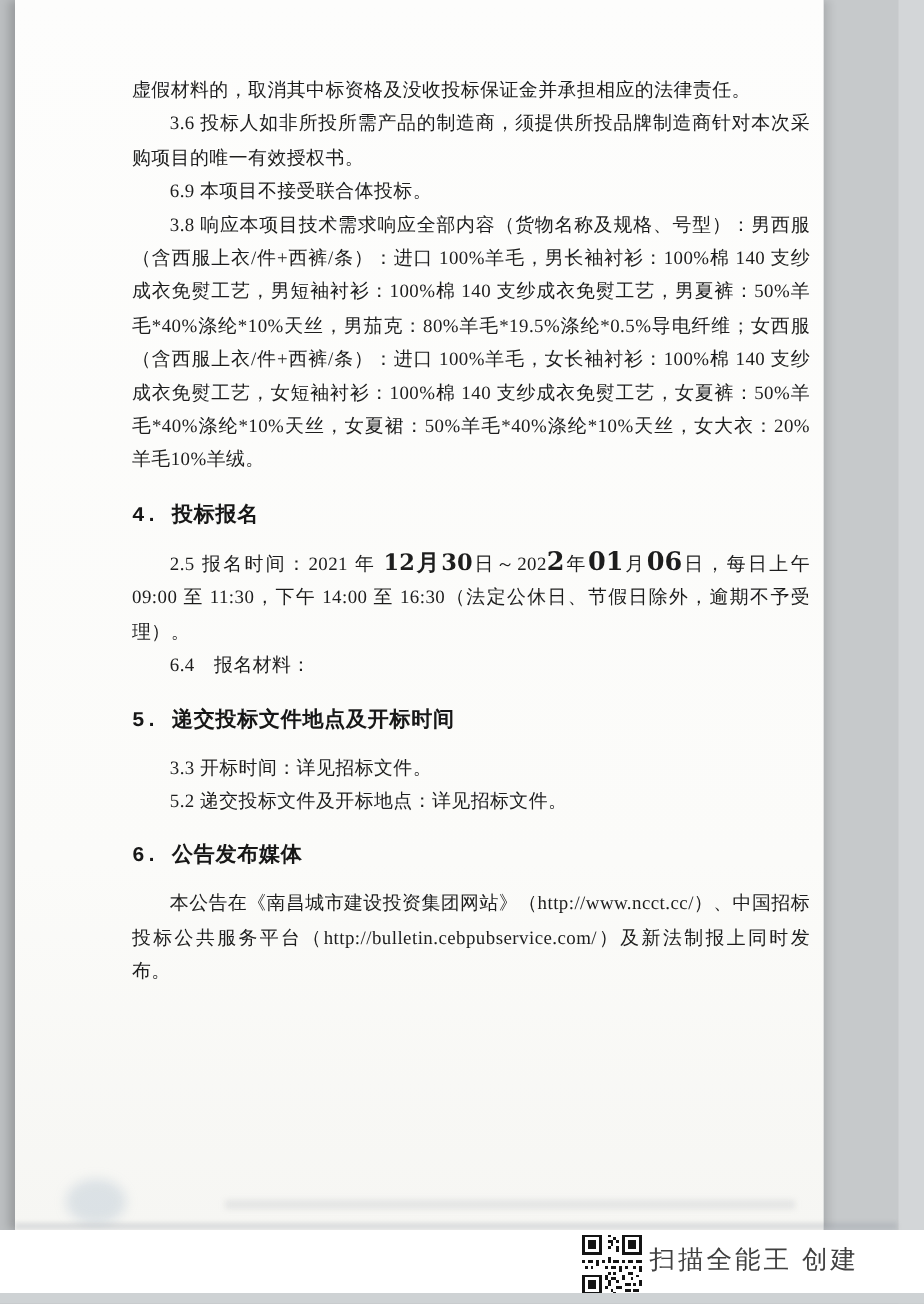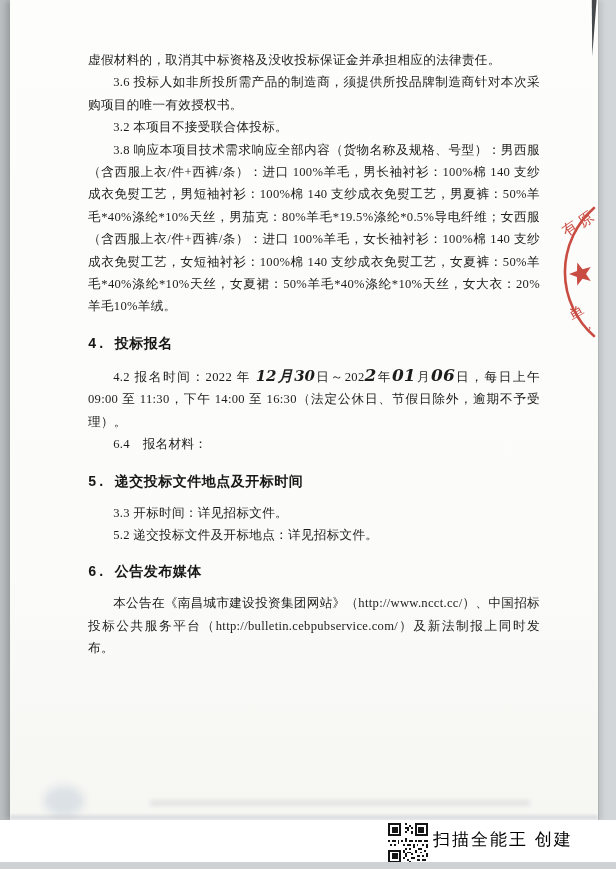--- a/index.html
+++ b/index.html
@@ -4,21 +4,21 @@
 <style>
   html,body{margin:0;padding:0;}
   body{
     width:616px;height:869px;position:relative;overflow:hidden;
     background:#c6c9cb;
     font-family:"Liberation Serif","DejaVu Serif",serif;
   }
   .left-strip{position:absolute;left:0;top:0;width:10px;height:820px;background:#bcbfc1;}
   .right-strip{position:absolute;left:599px;top:0;width:17px;height:869px;background:#d3d6d8;}
   .page{
-    position:absolute;left:10px;top:0;width:588px;height:820px;
+    position:absolute;left:10px;top:0;width:539px;height:820px;
     background:linear-gradient(180deg,#fdfdfc 0%,#fbfbf9 70%,#f6f6f3 100%);
     box-shadow:-4px 0 6px rgba(0,0,0,0.18), 4px 0 5px rgba(0,0,0,0.10);
     overflow:hidden;
   }
   .edge-shadow{
     position:absolute;left:581px;top:-2px;width:0;height:0;
     border-top:58px solid #25282a;border-left:2px solid transparent;border-right:3px solid transparent;
     opacity:.85;transform:rotate(1.5deg);
   }
   .content{
@@ -27,58 +27,58 @@
     color:#1d1d1d;text-align:justify;
   }
   .content p{margin:0;text-indent:2em;}
   .content p.noindent{text-indent:0;}
   .hsec{
     font-family:Liberation Mono, monospace;
     font-size:14px;font-weight:bold;color:#171717;
     margin:14px 0 8px 0;line-height:24px;letter-spacing:.5px;
   }
   .hw{
-    font-family:"DejaVu Serif",serif;font-style:italic;font-weight:600;
+    font-family:"DejaVu Serif",serif;font-weight:600;
     font-size:15px;letter-spacing:0;
   }
   .hw.big{font-size:17px;}
   .tick{font-size:10px;vertical-align:super;color:#333;}
   .smudge-line{position:absolute;left:150px;top:800px;width:380px;height:6px;
     background:rgba(110,120,132,0.14);filter:blur(2px);}
   .smudge-blob{position:absolute;left:42px;top:788px;width:40px;height:30px;border-radius:50%;
     background:rgba(140,162,186,0.25);filter:blur(4px);}
   .page-bottom-edge{position:absolute;left:10px;top:815px;width:588px;height:5px;
     background:rgba(118,130,145,0.20);filter:blur(1.5px);}
   .stamp{position:absolute;left:545px;top:198px;opacity:.9;}
   .footer{position:absolute;left:0;top:820px;width:616px;height:42px;background:#ffffff;}
   .bottom-strip{position:absolute;left:0;top:862px;width:616px;height:7px;background:#ced2d4;}
   .qr{position:absolute;left:388px;top:823px;}
   .credit{
     position:absolute;left:433px;top:828px;
     font-family:"Liberation Sans","DejaVu Sans",sans-serif;
-    font-size:17px;color:#000000;letter-spacing:2px;
+    font-size:17px;color:#404040;letter-spacing:2px;
   }
 </style>
 </head>
 <body>
 
 <div class="left-strip"></div>
 <div class="right-strip"></div>
 
 <div class="page">
   <div class="edge-shadow"></div>
 
   <div class="content">
     <p class="noindent">虚假材料的，取消其中标资格及没收投标保证金并承担相应的法律责任。</p>
     <p>3.6 投标人如非所投所需产品的制造商，须提供所投品牌制造商针对本次采购项目的唯一有效授权书。</p>
-    <p>3.2 本项目不接受联合体投标。</p>
+    <p>6.9 本项目不接受联合体投标。</p>
     <p>3.8 响应本项目技术需求响应全部内容（货物名称及规格、号型）：男西服（含西服上衣/件+西裤/条）：进口 100%羊毛，男长袖衬衫：100%棉 140 支纱成衣免熨工艺，男短袖衬衫：100%棉 140 支纱成衣免熨工艺，男夏裤：50%羊毛*40%涤纶*10%天丝，男茄克：80%羊毛*19.5%涤纶*0.5%导电纤维；女西服（含西服上衣/件+西裤/条）：进口 100%羊毛，女长袖衬衫：100%棉 140 支纱成衣免熨工艺，女短袖衬衫：100%棉 140 支纱成衣免熨工艺，女夏裤：50%羊毛*40%涤纶*10%天丝，女夏裙：50%羊毛*40%涤纶*10%天丝，女大衣：20%羊毛10%羊绒。</p>
 
     <div class="hsec">4. 投标报名</div>
-    <p><span>4.2 报名时间：2022 年 </span><span class="hw">12月30</span><span>日～202</span><span class="hw big">2</span><span>年</span><span class="hw big">01</span><span>月</span><span class="hw big">06</span><span>日，每日上午 09:00 至 11:30，下午 14:00 至 16:30（法定公休日、节假日除外，逾期不予受理）。</span></p>
+    <p><span>2.5 报名时间：2021 年 </span><span class="hw">12月30</span><span>日～202</span><span class="hw big">2</span><span>年</span><span class="hw big">01</span><span>月</span><span class="hw big">06</span><span>日，每日上午 09:00 至 11:30，下午 14:00 至 16:30（法定公休日、节假日除外，逾期不予受理）。</span></p>
     <p>6.4　报名材料：</p>
 
     <div class="hsec">5. 递交投标文件地点及开标时间</div>
     <p>3.3 开标时间：详见招标文件。</p>
     <p>5.2 递交投标文件及开标地点：详见招标文件。</p>
 
     <div class="hsec">6. 公告发布媒体</div>
     <p>本公告在《南昌城市建设投资集团网站》（http://www.ncct.cc/）、中国招标投标公共服务平台（http://bulletin.cebpubservice.com/）及新法制报上同时发布。</p>
   </div>
 

